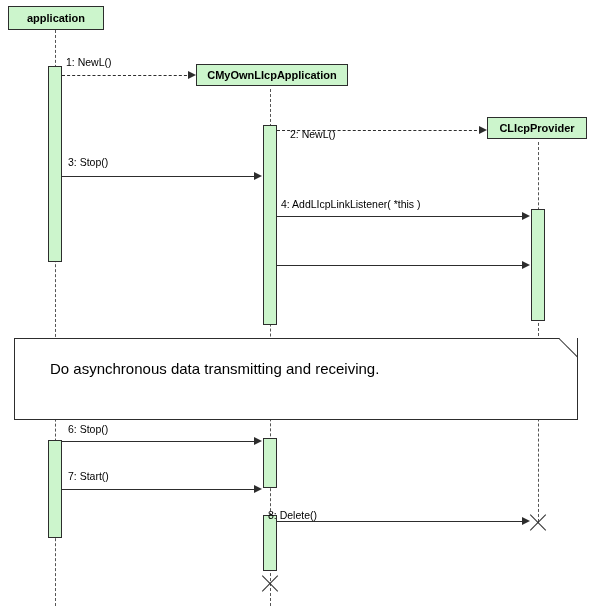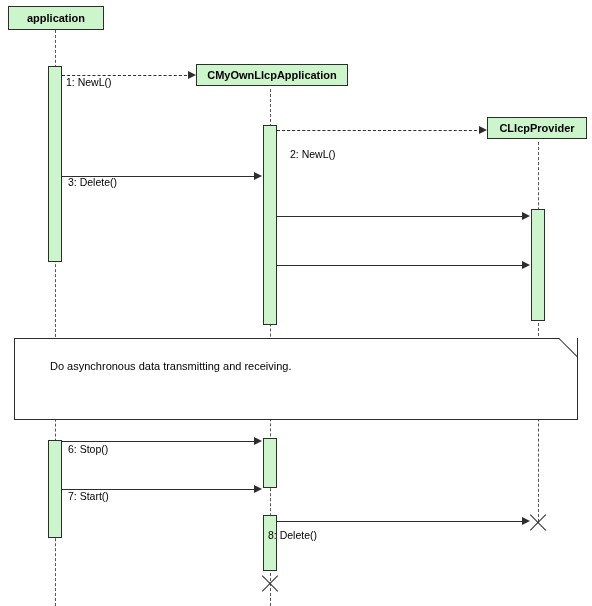--- a/index.html
+++ b/index.html
@@ -52,39 +52,38 @@
   }
   .msg-line.dashed {
     border-top: 1px dashed #2d2d2d;
   }
   .msg-label {
     position: absolute;
     font-size: 10.5px;
     color: #000000;
     white-space: nowrap;
     background: transparent;
-    margin-top: 20px;
   }
   .arrowhead {
     position: absolute;
     width: 0;
     height: 0;
     border-top: 4px solid transparent;
     border-bottom: 4px solid transparent;
     border-left: 8px solid #2d2d2d;
   }
   .note {
     position: absolute;
     box-sizing: border-box;
     background: #ffffff;
     border: 1px solid #2d2d2d;
   }
   .note-text {
     position: absolute;
-    font-size: 11px;
+    font-size: 15px;
     color: #000000;
     white-space: nowrap;
     padding-left: 25px;
   }
   .note-fold {
     position: absolute;
     width: 0;
     height: 0;
     border-left: 18px solid transparent;
     border-top: 18px solid #ffffff;
@@ -147,24 +146,25 @@
   <div class="activation" style="left:263px; top:515px; height:56px;"></div>
 
   <div class="msg-label" style="left:66px; top:56px;">1: NewL()</div>
   <div class="msg-line dashed" style="left:62px; top:75px; width:130px;"></div>
   <div class="arrowhead" style="left:188px; top:71px;"></div>
 
   <div class="msg-label" style="left:290px; top:128px;">2: NewL()</div>
   <div class="msg-line dashed" style="left:277px; top:130px; width:205px;"></div>
   <div class="arrowhead" style="left:479px; top:126px;"></div>
 
-  <div class="msg-label" style="left:68px; top:156px;">3: Delete()</div>
+  <div class="msg-label" style="left:68px; top:156px;">3: Stop()</div>
   <div class="msg-line" style="left:62px; top:176px; width:194px;"></div>
   <div class="arrowhead" style="left:254px; top:172px;"></div>
 
+  <div class="msg-label" style="left:281px; top:198px;">4: AddLIcpLinkListener( *this )</div>
   <div class="msg-line" style="left:277px; top:216px; width:247px;"></div>
   <div class="arrowhead" style="left:522px; top:212px;"></div>
 
   <div class="msg-line" style="left:277px; top:265px; width:247px;"></div>
   <div class="arrowhead" style="left:522px; top:261px;"></div>
 
   <div class="note" style="left:14px; top:338px; width:564px; height:82px;"></div>
   <div class="note-fold" style="left:559px; top:338px;"></div>
   <div class="note-fold-line" style="left:559px; top:338px; width:26px; transform: rotate(45deg);"></div>
   <div class="note-text" style="left:25px; top:360px;">Do asynchronous data transmitting and receiving.</div>

